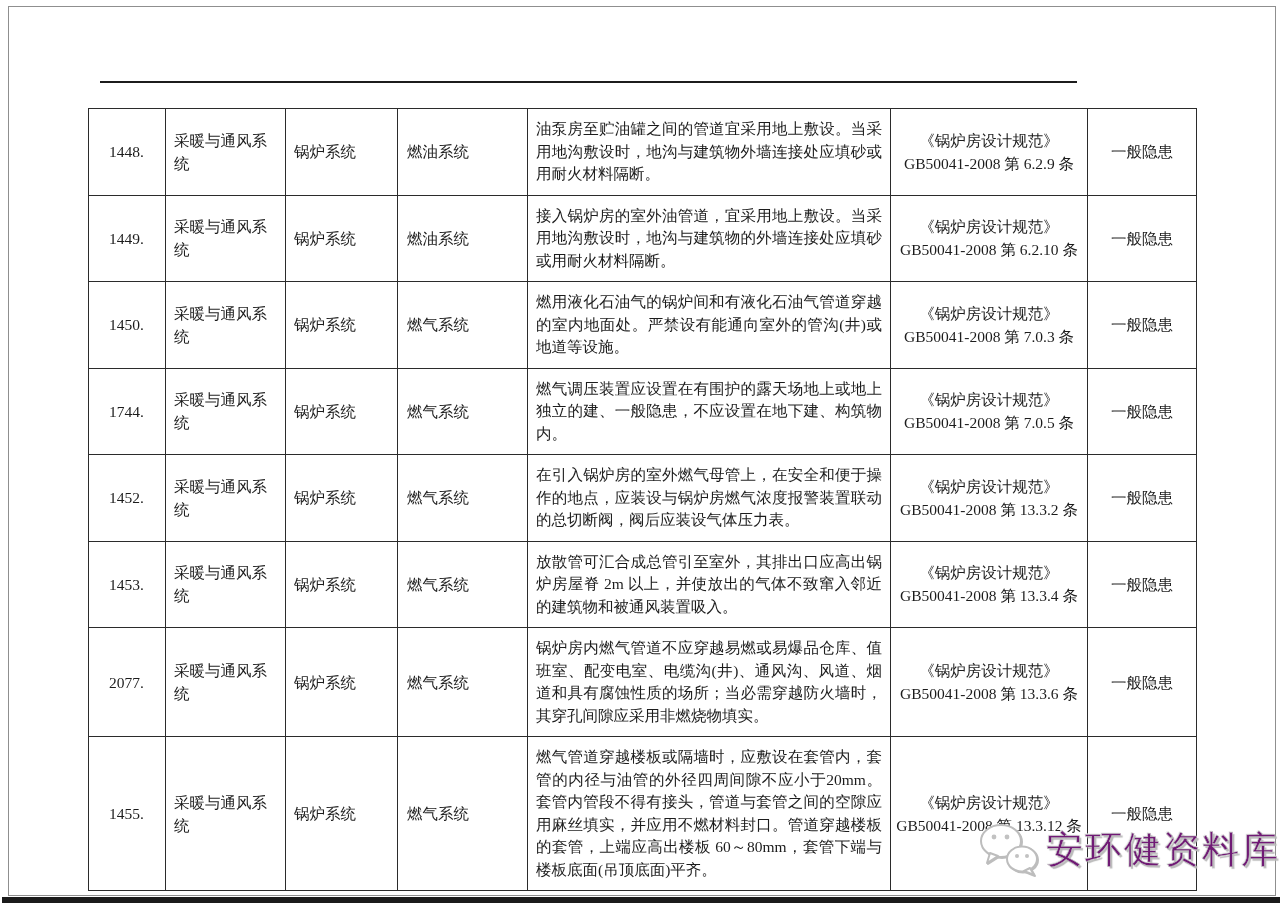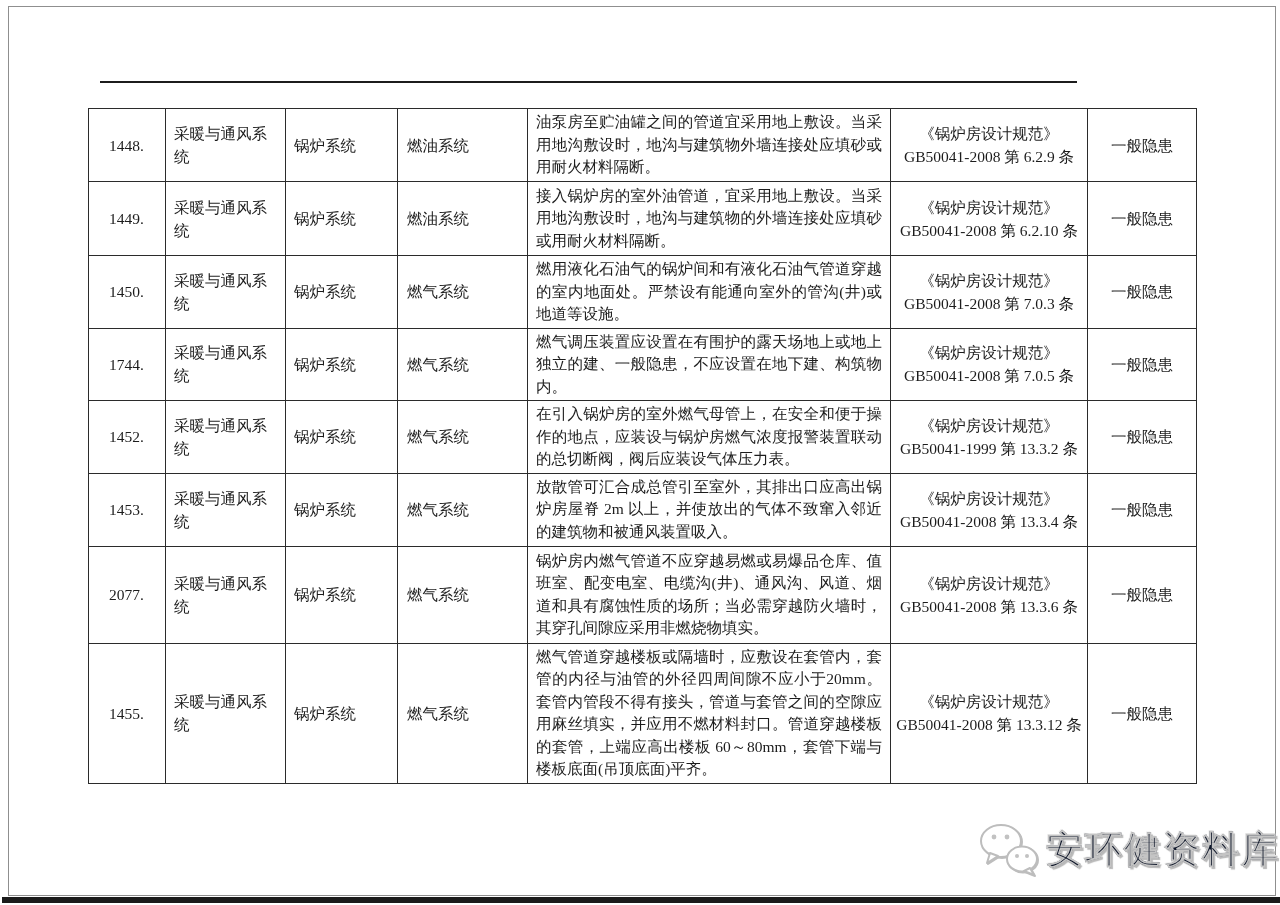--- a/index.html
+++ b/index.html
@@ -39,32 +39,32 @@
   .audit-table tr:nth-child(3){ height:72px; }
   .audit-table tr:nth-child(4){ height:72px; }
   .audit-table tr:nth-child(5){ height:71px; }
   .audit-table tr:nth-child(6){ height:73px; }
   .audit-table tr:nth-child(7){ height:97px; }
   .audit-table tr:nth-child(8){ height:140px; }
   td.c-no    { text-align:left; padding-left:20px; }
   td.c-sys   { text-align:left; padding-left:8px; }
   td.c-sub   { text-align:left; padding-left:8px; }
   td.c-cat   { text-align:left; padding-left:9px; }
-  td.c-desc  { text-align:justify; text-justify:inter-ideograph; padding:2px 8px; line-height:22.5px; }
+  td.c-desc  { text-align:justify; text-justify:inter-ideograph; padding:9px 8px; line-height:22.5px; }
   td.c-basis { text-align:center; padding:3px 5px; }
   td.c-level { text-align:center; }
   .basis-title  { text-align:center; line-height:23px; }
   .basis-clause { text-align:center; line-height:23px; }
   .watermark {
     position:absolute; left:978px; top:814px; width:280px; height:72px;
     display:flex; align-items:center; white-space:nowrap;
   }
   .watermark-text {
-    font-size:37px; font-weight:bold; letter-spacing:2px;
-    color:#0f172a;
+    font-size:37px; font-weight:normal; letter-spacing:2px;
+    color:#701a75;
     -webkit-text-stroke:0.5px #c4c4c4;
     text-shadow: 2px 2px 1px #b9b9b9, -1px -1px 0 #efefef, 0 0 1px #cfcfcf;
   }
   .wechat-icon { margin-right:6px; flex:0 0 auto;
     filter: drop-shadow(1.5px 1.5px 0.5px #bdbdbd);
   }
 </style>
 </head>
 <body>
 
@@ -131,21 +131,21 @@
         <td class="c-level">一般隐患</td>
       </tr>
       <tr>
         <td class="c-no">1452.</td>
         <td class="c-sys">采暖与通风系统</td>
         <td class="c-sub">锅炉系统</td>
         <td class="c-cat">燃气系统</td>
         <td class="c-desc">在引入锅炉房的室外燃气母管上，在安全和便于操作的地点，应装设与锅炉房燃气浓度报警装置联动的总切断阀，阀后应装设气体压力表。</td>
         <td class="c-basis">
           <div class="basis-title">《锅炉房设计规范》</div>
-          <div class="basis-clause">GB50041-1999 第 13.3.2 条</div>
+          <div class="basis-clause">GB50041-2008 第 13.3.2 条</div>
         </td>
         <td class="c-level">一般隐患</td>
       </tr>
       <tr>
         <td class="c-no">1453.</td>
         <td class="c-sys">采暖与通风系统</td>
         <td class="c-sub">锅炉系统</td>
         <td class="c-cat">燃气系统</td>
         <td class="c-desc">放散管可汇合成总管引至室外，其排出口应高出锅炉房屋脊 2m 以上，并使放出的气体不致窜入邻近的建筑物和被通风装置吸入。</td>
         <td class="c-basis">

